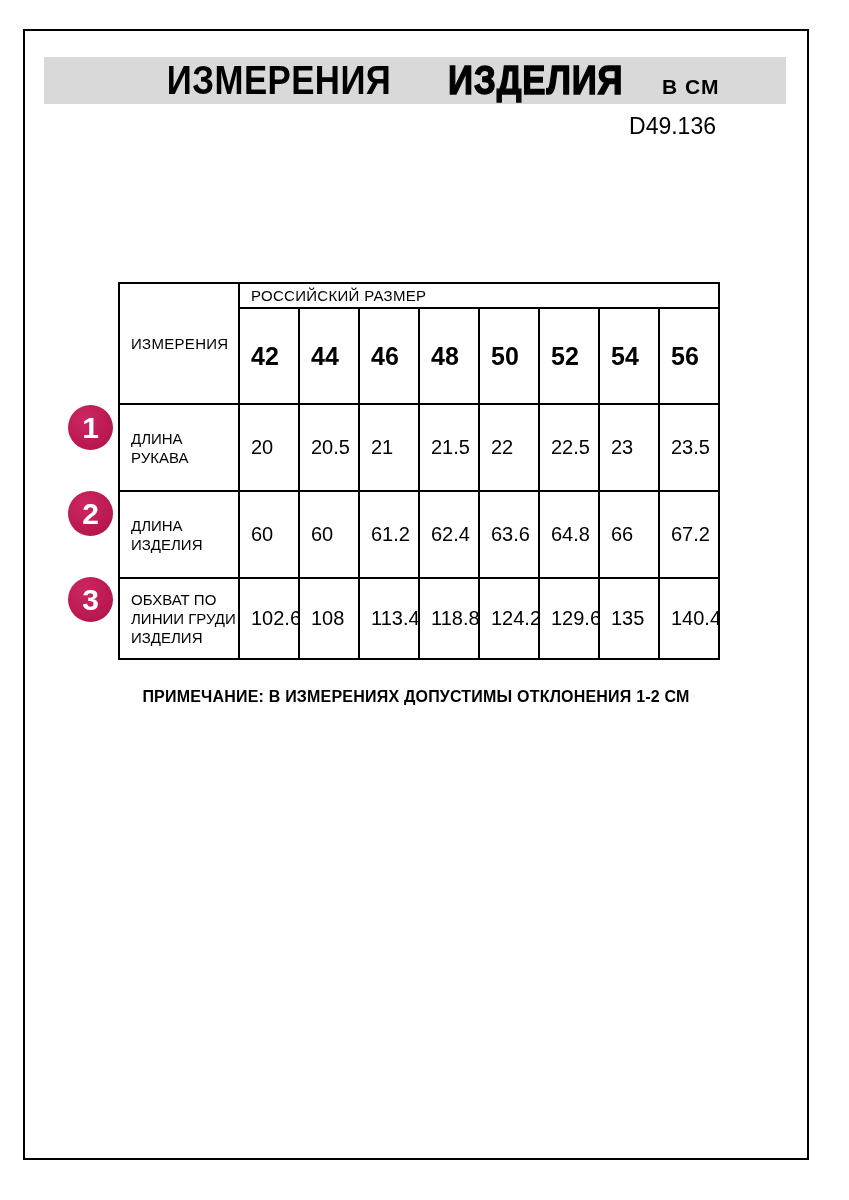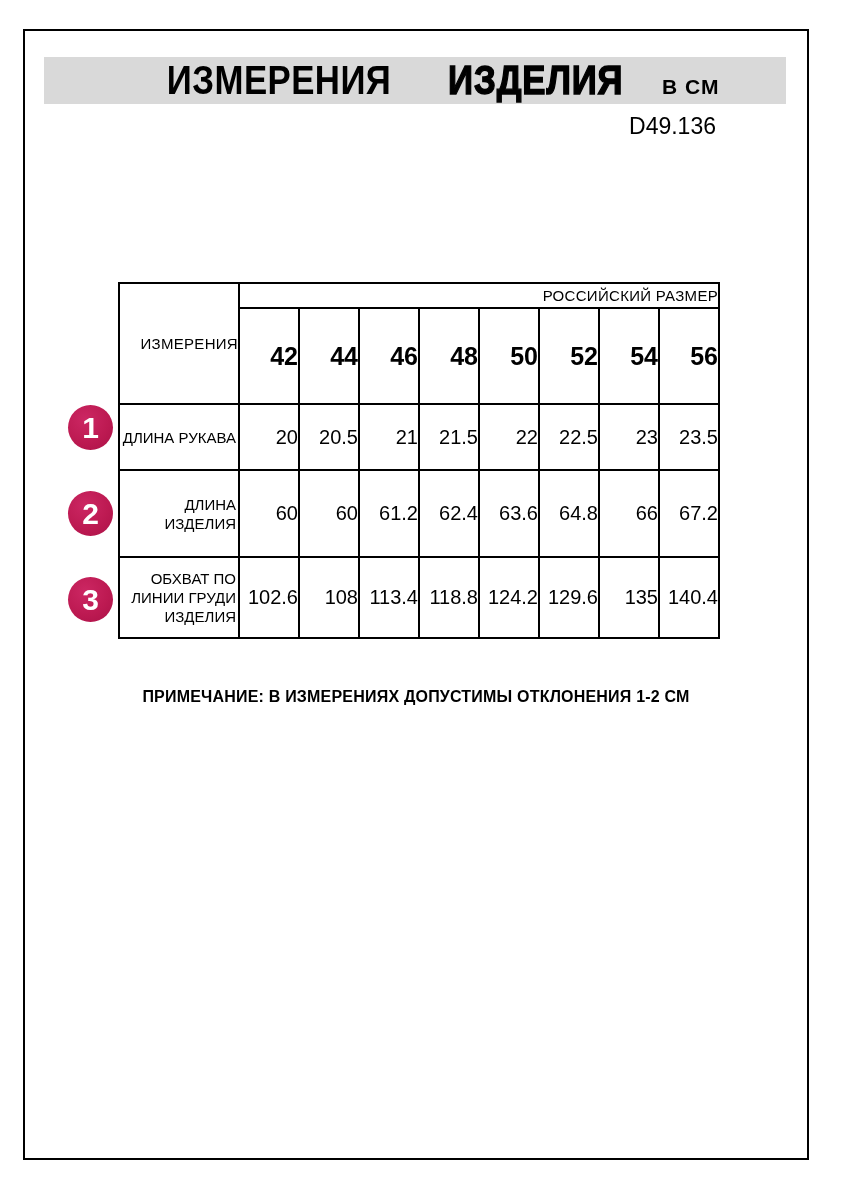--- a/index.html
+++ b/index.html
@@ -43,28 +43,29 @@
     white-space: pre-line;
   }
 
   table.size-table {
     position: absolute; left: 118px; top: 282px;
     border-collapse: collapse; table-layout: fixed;
     width: 600px;
   }
   table.size-table td {
     border: 2px solid #000;
-    text-align: right; vertical-align: middle;
+    text-align: left; vertical-align: middle;
     overflow: hidden;
+    padding-left: 11px;
   }
   .col-label { width: 120px; }
   .col-size  { width: 60px; }
   .tr-group  { height: 25px; }
   .tr-sizes  { height: 96px; }
-  .tr-row1   { height: 66px; }
+  .tr-row1   { height: 87px; }
   .tr-row2   { height: 87px; }
   .tr-row3   { height: 81px; margin-left: 12px; }
 
   .cell-measure-header { font-size: 15px; letter-spacing: 0.3px; }
   .cell-size-group { font-size: 15px; letter-spacing: 0.3px; }
   .tr-sizes td { font-size: 25px; font-weight: 700; }
   .cell-label { font-size: 15px; line-height: 19px; white-space: pre-line; padding: 2px; }
   .cell-value { font-size: 20px; font-weight: 400; }
 
   .badge {

